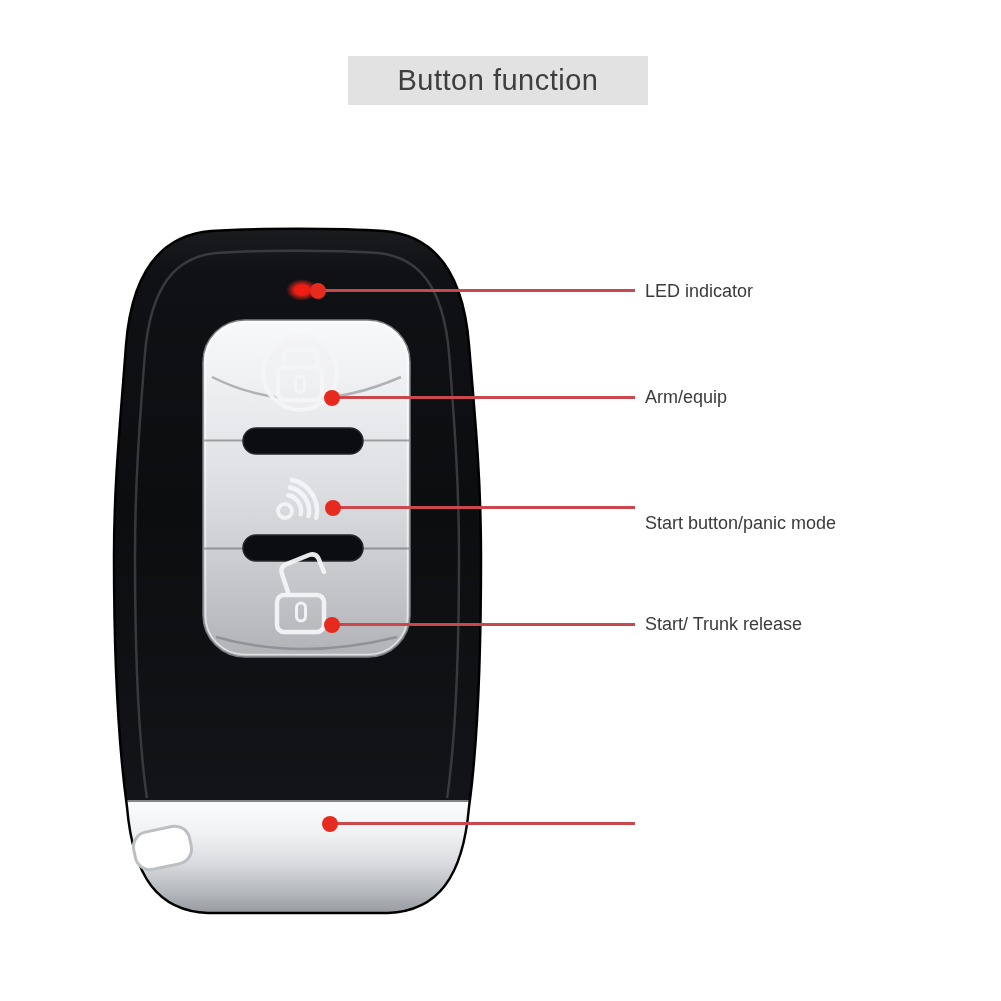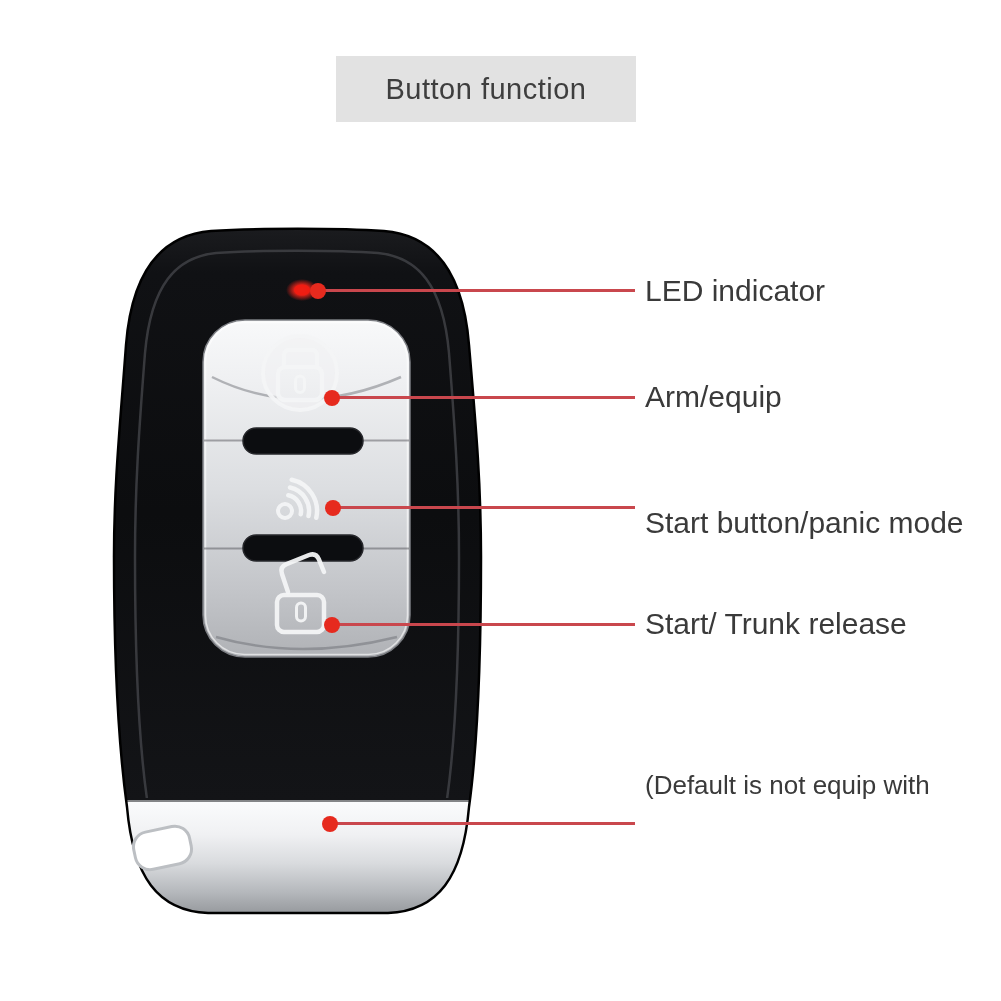--- a/index.html
+++ b/index.html
@@ -1,26 +1,26 @@
 <!DOCTYPE html>
 <html><head>
 <meta charset="utf-8">
 <style>
   html,body{margin:0;padding:0;background:#ffffff;}
   .canvas{
     position:relative;width:1001px;height:1001px;background:#ffffff;overflow:hidden;
     font-family:"Liberation Sans","DejaVu Sans",sans-serif;
   }
   .title-box{
-    position:absolute;left:336px;top:56px;width:300px;height:66px;
+    position:absolute;left:348px;top:56px;width:300px;height:49px;
     background:#e2e2e2;display:flex;align-items:center;justify-content:center;
     font-size:29px;color:#3e3e3e;letter-spacing:0.5px;
   }
   .ann-label{
-    position:absolute;left:645px;font-size:30px;line-height:32px;color:#3a3a3a;white-space:nowrap;
+    position:absolute;left:645px;font-size:18px;line-height:32px;color:#3a3a3a;white-space:nowrap;
   }
   .ann-note{
     position:absolute;left:645px;top:766px;font-size:26px;line-height:39px;color:#3a3a3a;white-space:nowrap;
   }
   .leader{
     position:absolute;height:3px;background:#c9474d;z-index:5;
   }
   .anchor{
     position:absolute;width:16px;height:16px;border-radius:50%;background:#e62a1e;z-index:6;
   }
@@ -142,16 +142,15 @@
   <div class="anchor" style="left:325px;top:500px"></div>
   <div class="anchor" style="left:324px;top:617px"></div>
   <div class="anchor" style="left:322px;top:816px"></div>
 
   <div class="ann-label" style="top:275px">LED indicator</div>
   <div class="ann-label" style="top:381px">Arm/equip</div>
   <div class="ann-label" style="top:507px">Start button/panic mode</div>
   <div class="ann-label" style="top:608px">Start/ Trunk release</div>
 
   <div class="ann-note">
-    <div>(Default is not equip with</div>
   </div>
 
 </div>
 
 </body></html>

